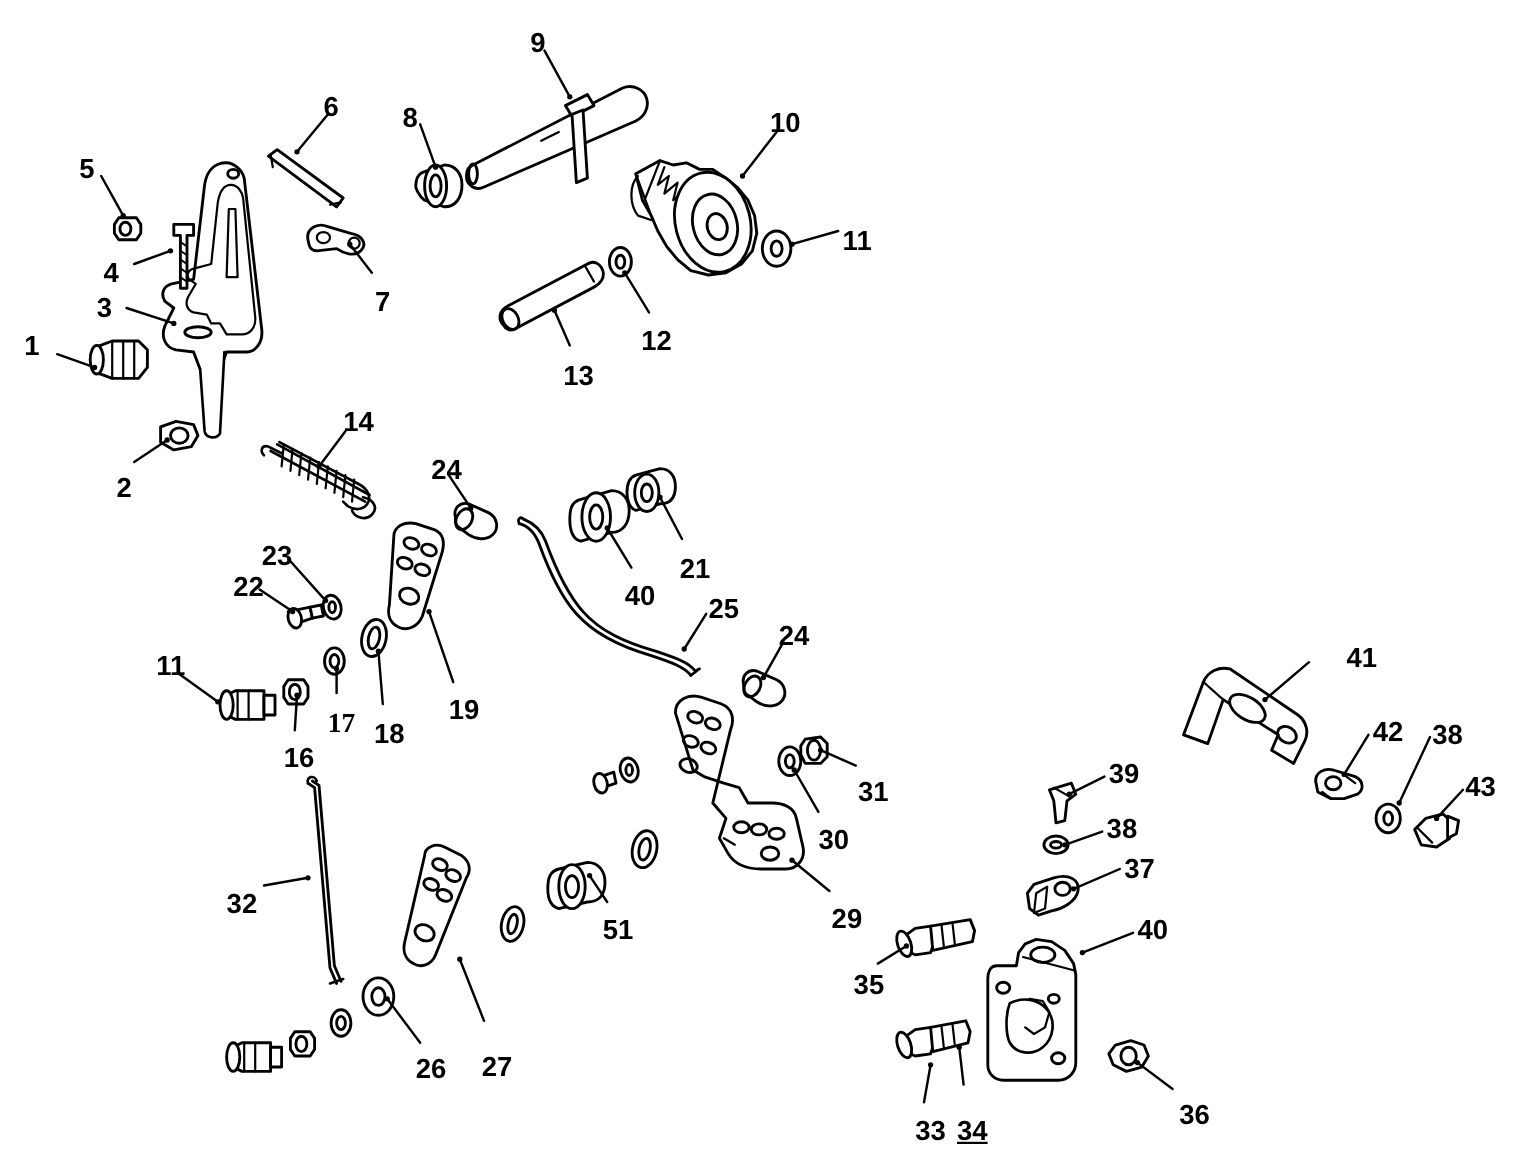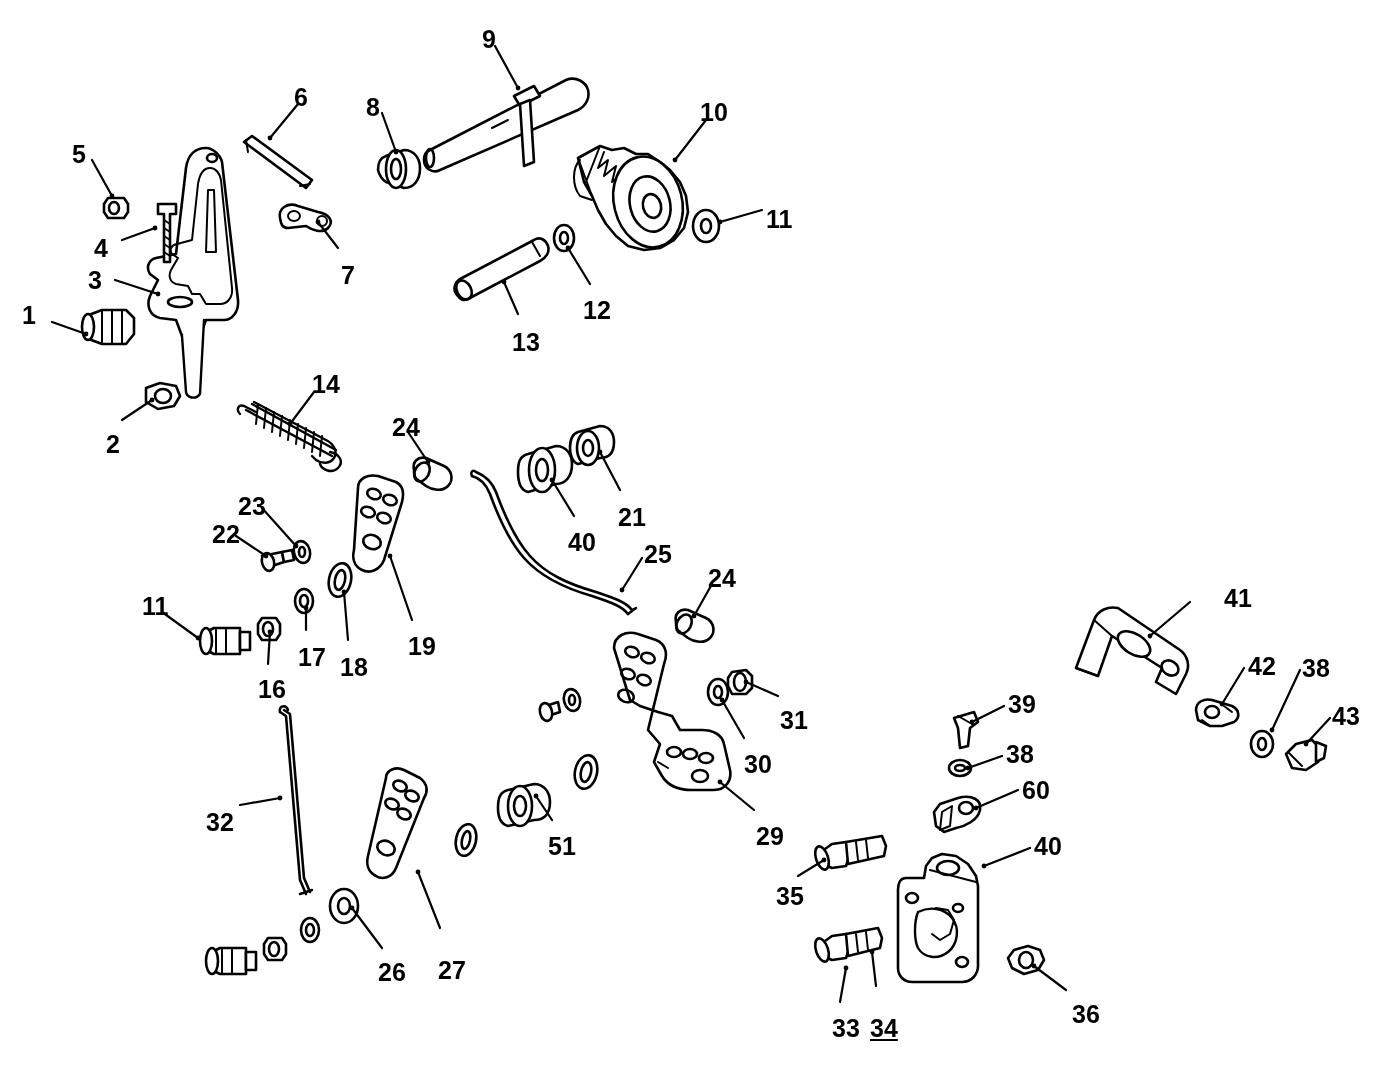--- a/index.html
+++ b/index.html
@@ -504,42 +504,42 @@
       <div class="callout" style="left: 341px; top: 263px;">7</div>
       <div class="callout" style="left: 366px; top: 95px;">8</div>
       <div class="callout" style="left: 482px; top: 27px;">9</div>
       <div class="callout" style="left: 700px; top: 100px;">10</div>
       <div class="callout" style="left: 766px; top: 196px; margin-top: 11px;">11</div>
       <div class="callout" style="left: 583px; top: 298px;">12</div>
       <div class="callout" style="left: 512px; top: 330px;">13</div>
       <div class="callout" style="left: 312px; top: 372px;">14</div>
       <div class="callout" style="left: 142px; top: 594px;">11</div>
       <div class="callout" style="left: 258px; top: 677px;">16</div>
-      <div class="callout" style="left: 298px; top: 645px;">17</div>
+      <div class="callout" style="left: 298px; top: 645px; font-family: Liberation Serif, serif;">17</div>
       <div class="callout" style="left: 340px; top: 655px;">18</div>
       <div class="callout" style="left: 408px; top: 634px;">19</div>
       <div class="callout" style="left: 568px; top: 530px;">40</div>
       <div class="callout" style="left: 618px; top: 505px;">21</div>
       <div class="callout" style="left: 212px; top: 522px;">22</div>
       <div class="callout" style="left: 238px; top: 494px;">23</div>
       <div class="callout" style="left: 392px; top: 415px;">24</div>
       <div class="callout" style="left: 644px; top: 542px;">25</div>
       <div class="callout" style="left: 708px; top: 566px;">24</div>
       <div class="callout" style="left: 378px; top: 960px;">26</div>
       <div class="callout" style="left: 438px; top: 942px; margin-top: 16px;">27</div>
       <div class="callout" style="left: 548px; top: 834px;">51</div>
       <div class="callout" style="left: 756px; top: 824px;">29</div>
       <div class="callout" style="left: 744px; top: 752px;">30</div>
       <div class="callout" style="left: 780px; top: 708px;">31</div>
       <div class="callout" style="left: 206px; top: 810px;">32</div>
       <div class="callout" style="left: 832px; top: 1016px;">33</div>
       <div class="callout" style="left: 870px; top: 1016px; text-decoration: underline;">34</div>
       <div class="callout" style="left: 776px; top: 884px;">35</div>
       <div class="callout" style="left: 1072px; top: 1002px;">36</div>
-      <div class="callout" style="left: 1022px; top: 778px;">60</div>
+      <div class="callout" style="left: 1022px; top: 778px;">37</div>
       <div class="callout" style="left: 1006px; top: 742px;">38</div>
       <div class="callout" style="left: 1008px; top: 692px;">39</div>
       <div class="callout" style="left: 1034px; top: 834px;">40</div>
       <div class="callout" style="left: 1192px; top: 586px; margin-left: 32px;">41</div>
       <div class="callout" style="left: 1248px; top: 654px;">42</div>
       <div class="callout" style="left: 1302px; top: 656px;">38</div>
       <div class="callout" style="left: 1332px; top: 704px;">43</div>
     </div>
 </div>
 

